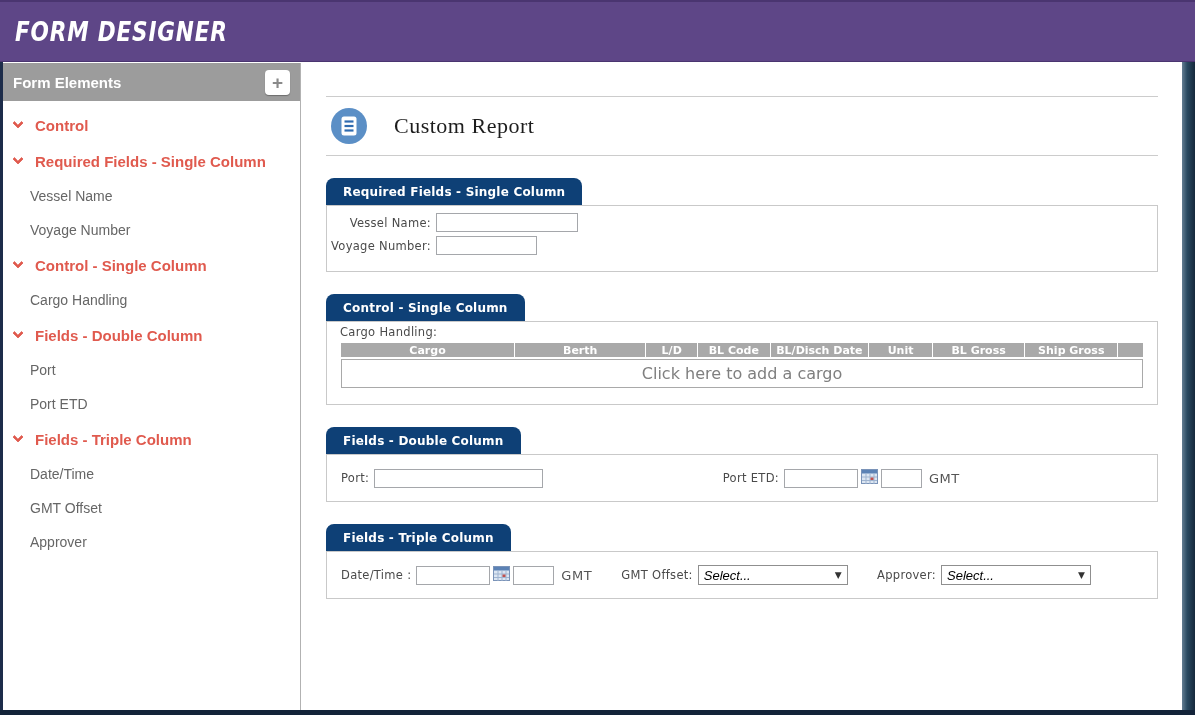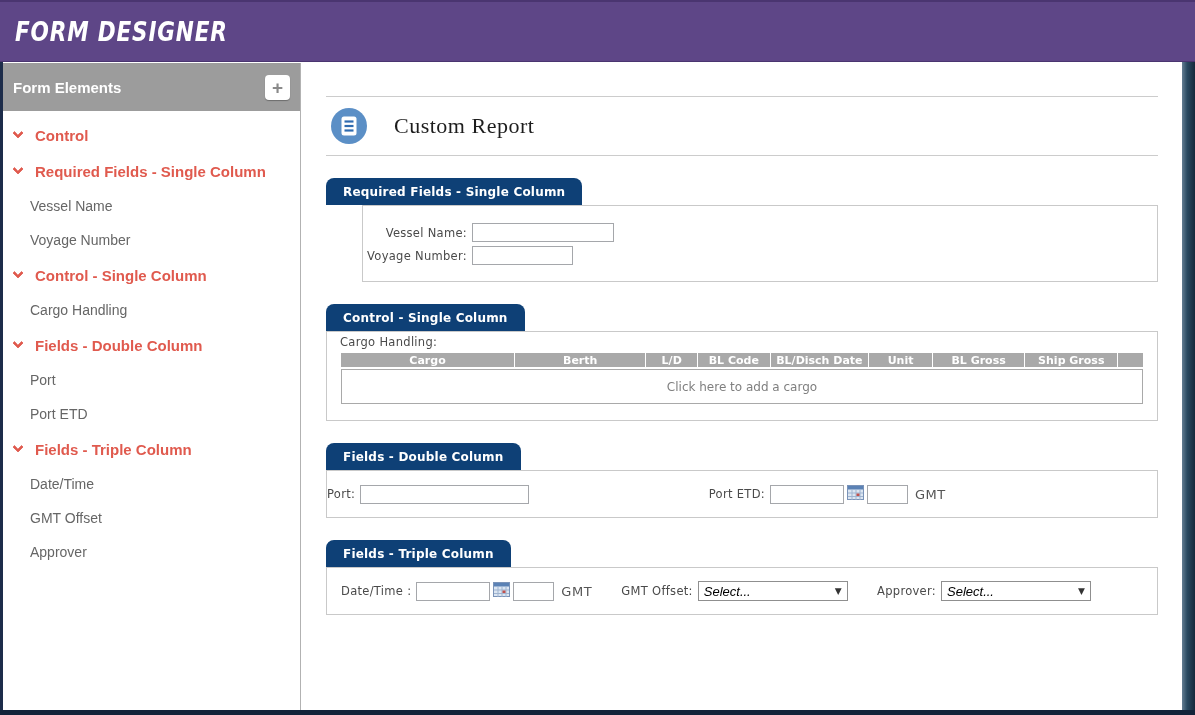--- a/index.html
+++ b/index.html
@@ -35,21 +35,21 @@
   .btn-back .chv { font-size:17px; line-height:10px; vertical-align:-1px; margin-right:4px; }
   .btn-saved   { position:absolute; right:116px; top:16px; color:#bcbcbc; background:#f4f4f4; }
   .btn-settings{ position:absolute; right:28px;  top:16px; color:#e05a4e; }
 
   
   .sidebar {
     position:absolute; left:3px; top:63px; bottom:5px; width:298px;
     background:#ffffff; border-right:1px solid #b2b2b2; z-index:3;
   }
   .sidebar-head {
-    height:48px; background:#9c9c9c; display:flex; align-items:center;
+    height:38px; background:#9c9c9c; display:flex; align-items:center;
     padding:0 10px; justify-content:space-between;
   }
   .sidebar-head .sb-title { color:#ffffff; font-weight:bold; font-size:15px; font-family:"Liberation Sans",sans-serif; }
   .add-btn {
     width:25px; height:25px; background:#ffffff; border:none; border-radius:4px;
     color:#8a8a8a; font-size:19px; font-weight:bold; line-height:23px;
     cursor:pointer; box-shadow:0 1px 1px rgba(0,0,0,.3);
   }
   .sb-list { padding:6px 0 0 0; list-style:none; }
   .sb-group {
@@ -91,50 +91,50 @@
   .panel { border:1px solid #c9c9c9; background:#ffffff; }
 
   label, .lbl { font-size:11.5px; color:#4a4a4a; letter-spacing:.3px; }
 
   input[type=text] {
     border:1px solid #a5a7ab; height:19px; font-size:12px; padding:0 3px;
     font-family:inherit; background:#ffffff; outline:none;
   }
 
   
-  .panel-required { padding:13px 0 12px;margin-left:36px; }
+  .panel-required { padding:3px 0 12px; }
   .f-row { display:flex; align-items:center; margin:4px 0; }
   .f-row .lbl { width:104px; text-align:right; margin-right:5px; }
   .inp-vessel { width:142px; }
   .inp-voyage { width:101px; }
 
   
   .panel-control { padding:3px 13px 14px; }
   .cargo-label { display:block; margin-bottom:2px; }
   table.cargo { width:100%; border-collapse:separate; border-spacing:1px 2px; }
   table.cargo th {
     background:#a9a9a9; color:#ffffff; font-size:11px; font-weight:bold;
     height:14px; padding:0 2px; white-space:nowrap; overflow:hidden;
   }
   table.cargo td.add-row {
-    border:1px solid #a9a9a9; height:35px; text-align:center;
-    color:#7f7f7f; font-size:12px; cursor:pointer;
+    border:1px solid #a9a9a9; height:29px; text-align:center;
+    color:#7f7f7f; font-size:16px; cursor:pointer;
   }
 
   
   .panel-flex { display:flex; align-items:center; height:48px; }
   .grp { display:flex; align-items:center; }
   .grp .lbl { margin-right:5px; }
   .inp-port { width:169px; }
   .inp-date { width:74px; }
   .inp-gmt  { width:41px; margin-left:3px; }
   .cal { margin-left:3px; cursor:pointer; display:inline-block; }
   .gmt-txt { font-size:13px; color:#555555; margin-left:7px; letter-spacing:.5px; }
 
-  .panel-double .grp-left  { width:46%; }
+  .panel-double .grp-left  { margin-left:14px; width:46%; }
   .panel-double .grp-right { }
 
   .panel-triple { justify-content:space-between; padding:0 66px 0 14px; }
 
   .sel {
     width:150px; height:20px; border:1px solid #8f8f8f; background:#ffffff;
     display:inline-flex; align-items:center; justify-content:space-between;
     padding:0 5px; cursor:pointer;
   }
   .sel .sel-val { font-size:13px; color:#000000; font-family:"Liberation Sans",sans-serif;font-style:italic; }

